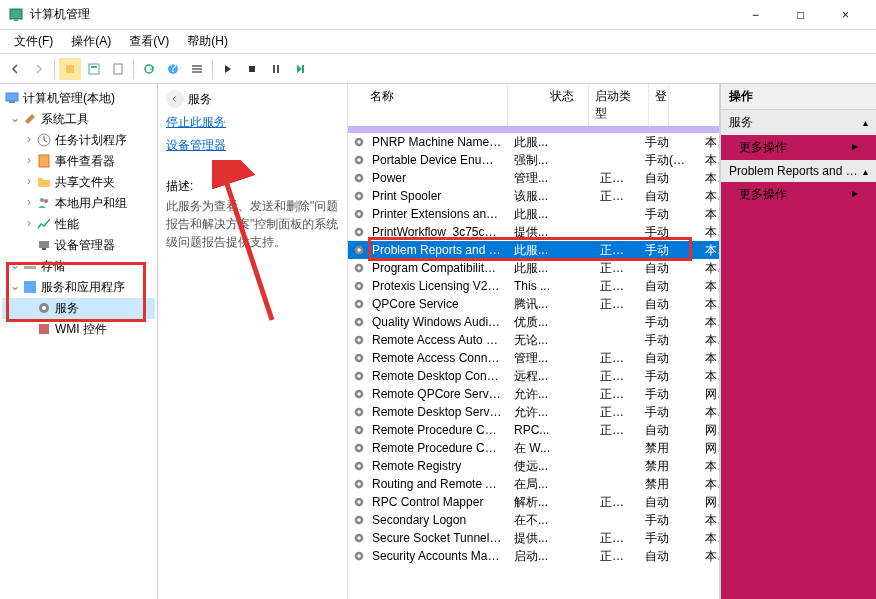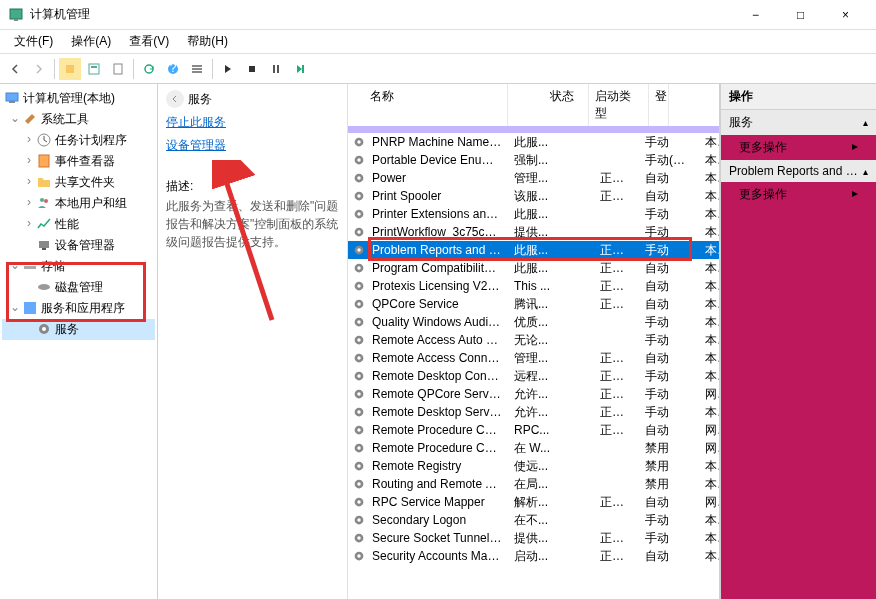--- a/index.html
+++ b/index.html
@@ -239,41 +239,41 @@
     <div class="tree-node">
       <span class="tree-indent" style="width:4px"></span>
         <span class="tree-toggle">⌄</span>
       <svg class="tree-icon" viewBox="0 0 16 16">
           <rect x="2" y="4" width="12" height="3" fill="#aaa"></rect>
           <rect x="2" y="8" width="12" height="3" fill="#aaa"></rect>
         </svg>
       <span class="tree-label">存储</span>
     </div>
     <div class="tree-node">
-      <span class="tree-indent" style="width:32px"></span>
-      <svg class="tree-icon" viewBox="0 0 16 16">
-          <ellipse cx="8" cy="8" rx="6" ry="3" fill="#999"></ellipse>
-        </svg>
-      <span class="tree-label">磁盘管理</span>
-    </div>
-    <div class="tree-node">
       <span class="tree-indent" style="width:4px"></span>
         <span class="tree-toggle">⌄</span>
       <svg class="tree-icon" viewBox="0 0 16 16">
           <rect x="2" y="2" width="12" height="12" fill="#6af"></rect>
         </svg>
       <span class="tree-label">服务和应用程序</span>
     </div>
     <div class="tree-node sel">
       <span class="tree-indent" style="width:32px"></span>
       <svg class="tree-icon" viewBox="0 0 16 16">
           <circle cx="8" cy="8" r="5" class="svg-gear"></circle>
           <circle cx="8" cy="8" r="2" fill="#fff"></circle>
         </svg>
       <span class="tree-label">服务</span>
+    </div>
+    <div class="tree-node">
+      <span class="tree-indent" style="width:32px"></span>
+      <svg class="tree-icon" viewBox="0 0 16 16">
+          <rect x="3" y="3" width="10" height="10" fill="#c66"></rect>
+        </svg>
+      <span class="tree-label">WMI 控件</span>
     </div>
   </div>
 
   <div class="midpane">
     <div class="detailpane">
       <div class="detailpane-header">
         <div class="back">
             <svg width="10" height="10" viewBox="0 0 10 10">
               <path d="M6 2 L3 5 L6 8" stroke="#888" fill="none"></path>
             </svg>
@@ -512,21 +512,21 @@
             <div class="cell col-desc">在局...</div>
             <div class="cell col-status"></div>
             <div class="cell col-start">禁用</div>
             <div class="cell col-as">本</div>
           </div>
           <div class="list-row">
             <svg class="svc-icon" viewBox="0 0 16 16">
               <circle cx="8" cy="8" r="5" fill="#888"></circle>
               <circle cx="8" cy="8" r="2" fill="#fff"></circle>
             </svg>
-            <div class="cell col-name" style="width:142px">RPC Service Mapper</div>
+            <div class="cell col-name" style="width:142px">RPC Control Mapper</div>
             <div class="cell col-desc">解析...</div>
             <div class="cell col-status">正在...</div>
             <div class="cell col-start">自动</div>
             <div class="cell col-as">网</div>
           </div>
           <div class="list-row">
             <svg class="svc-icon" viewBox="0 0 16 16">
               <circle cx="8" cy="8" r="5" fill="#888"></circle>
               <circle cx="8" cy="8" r="2" fill="#fff"></circle>
             </svg>

